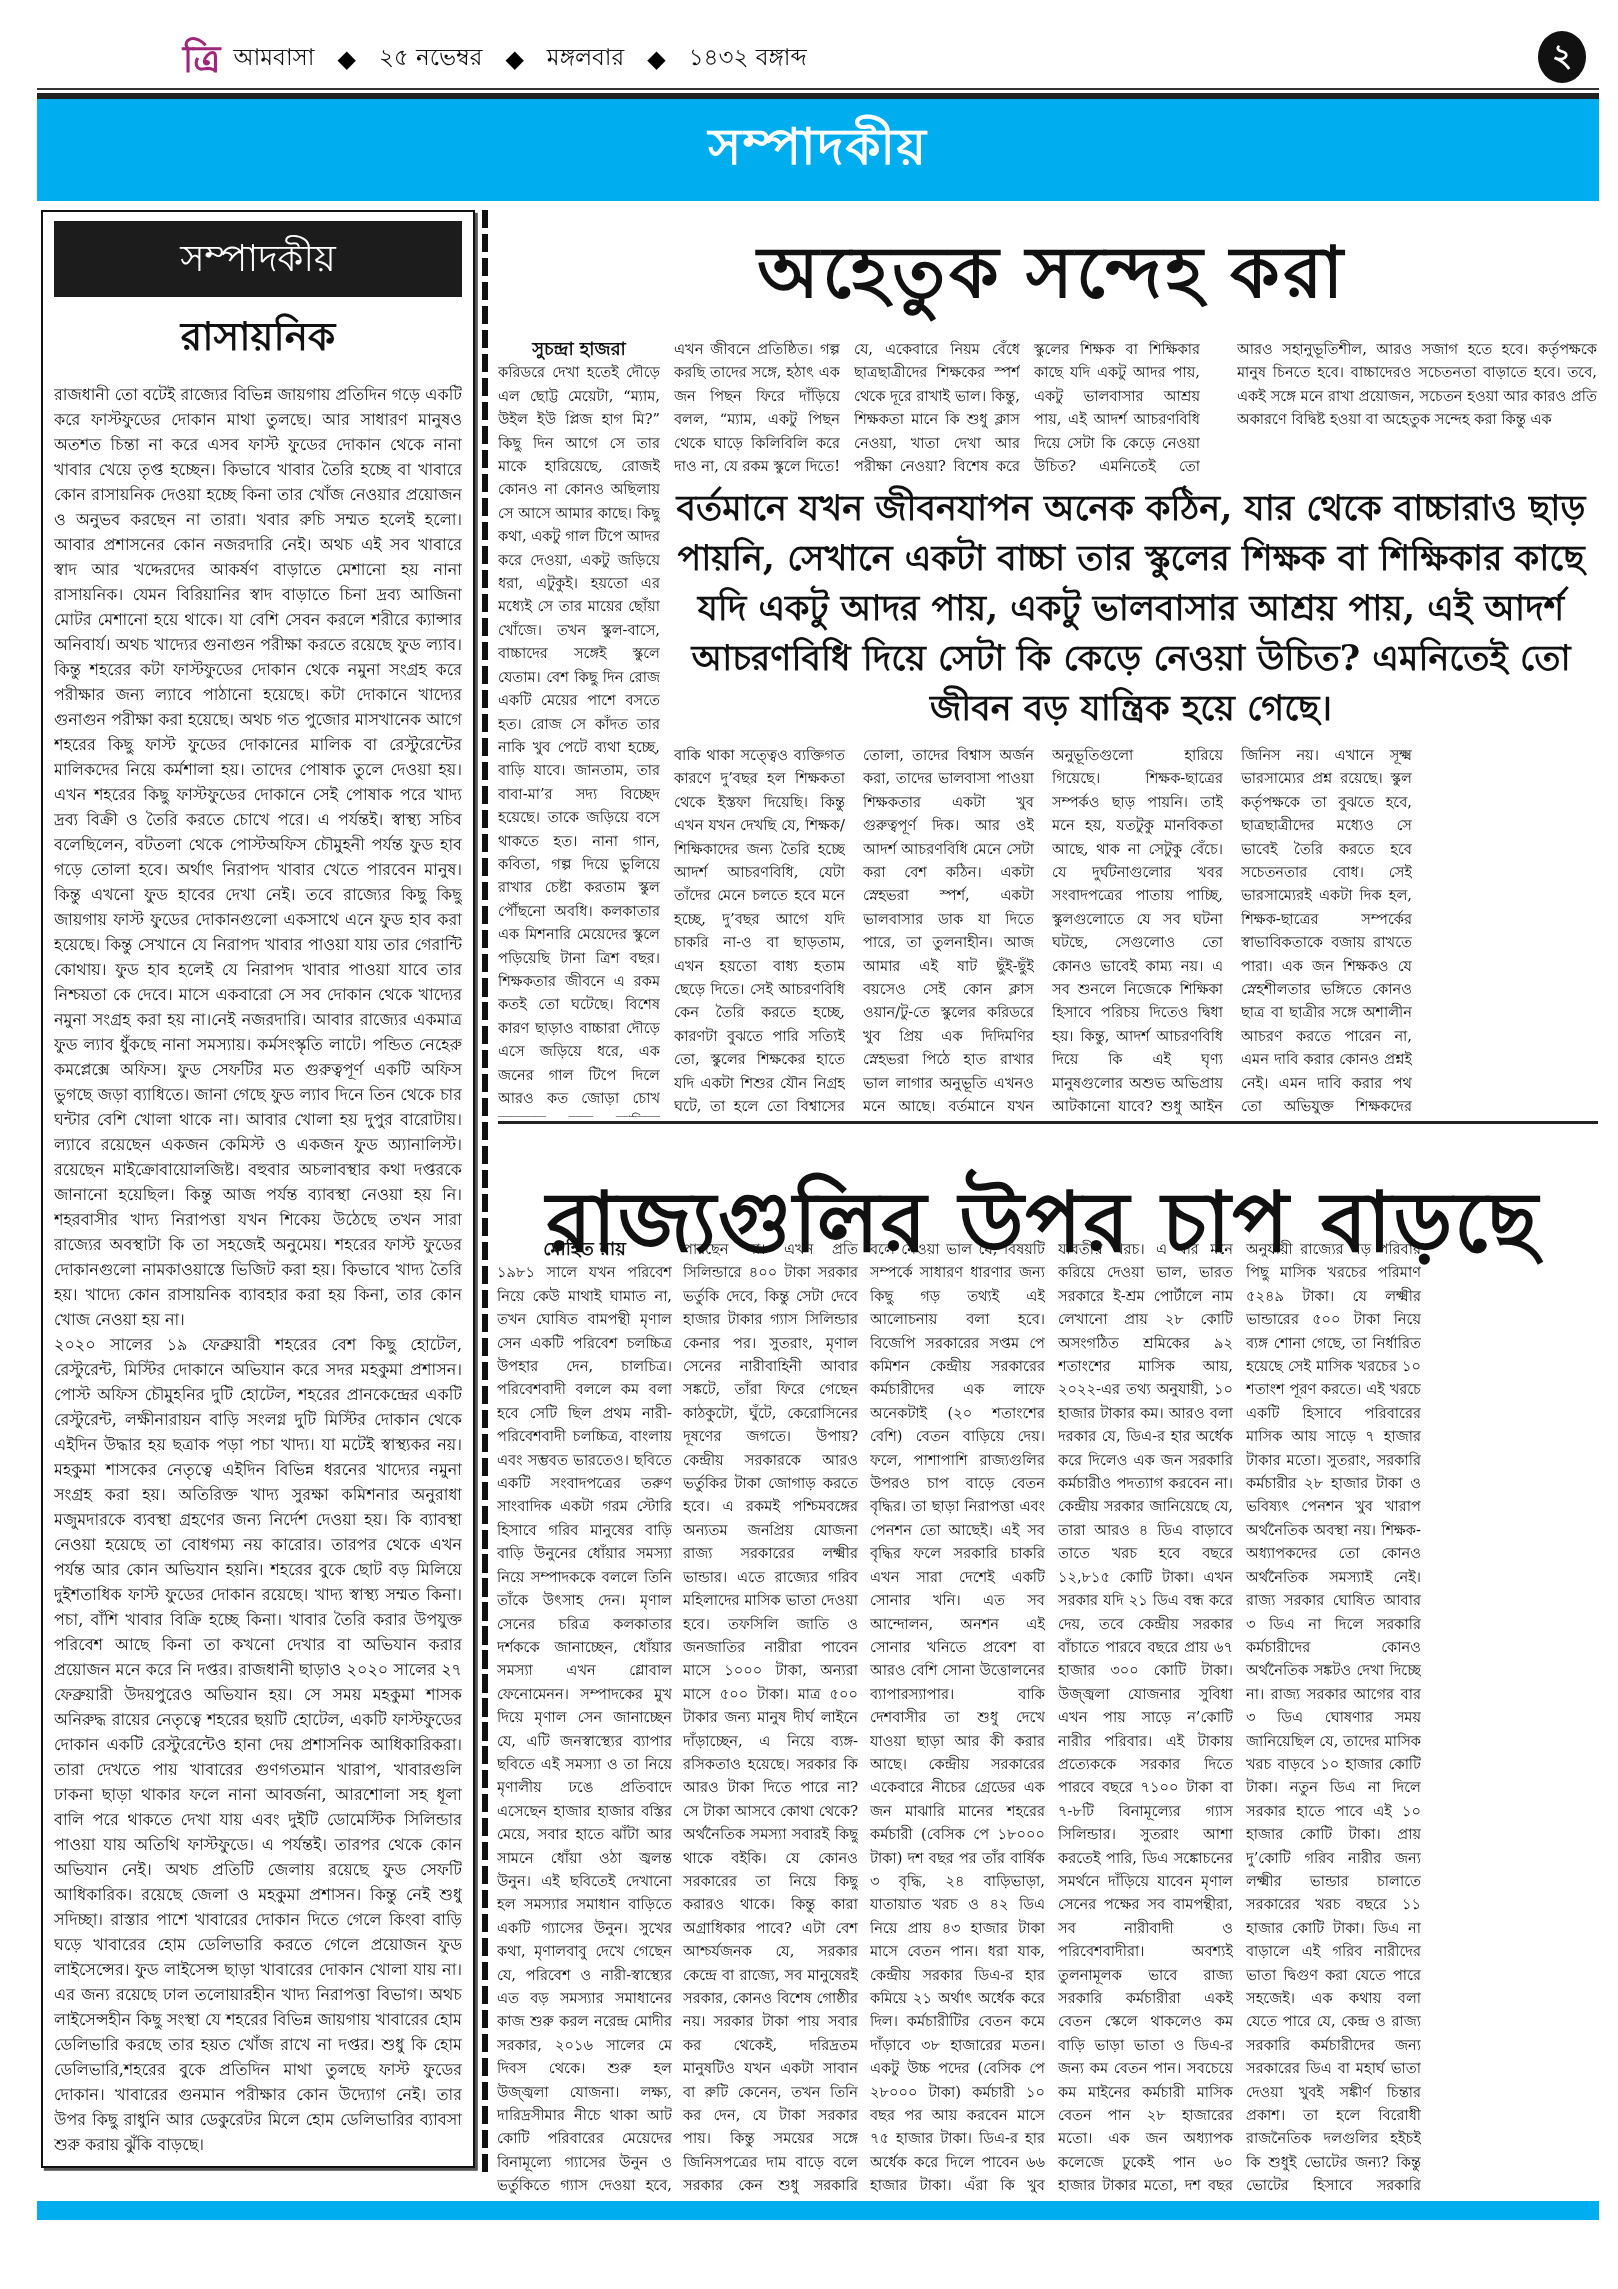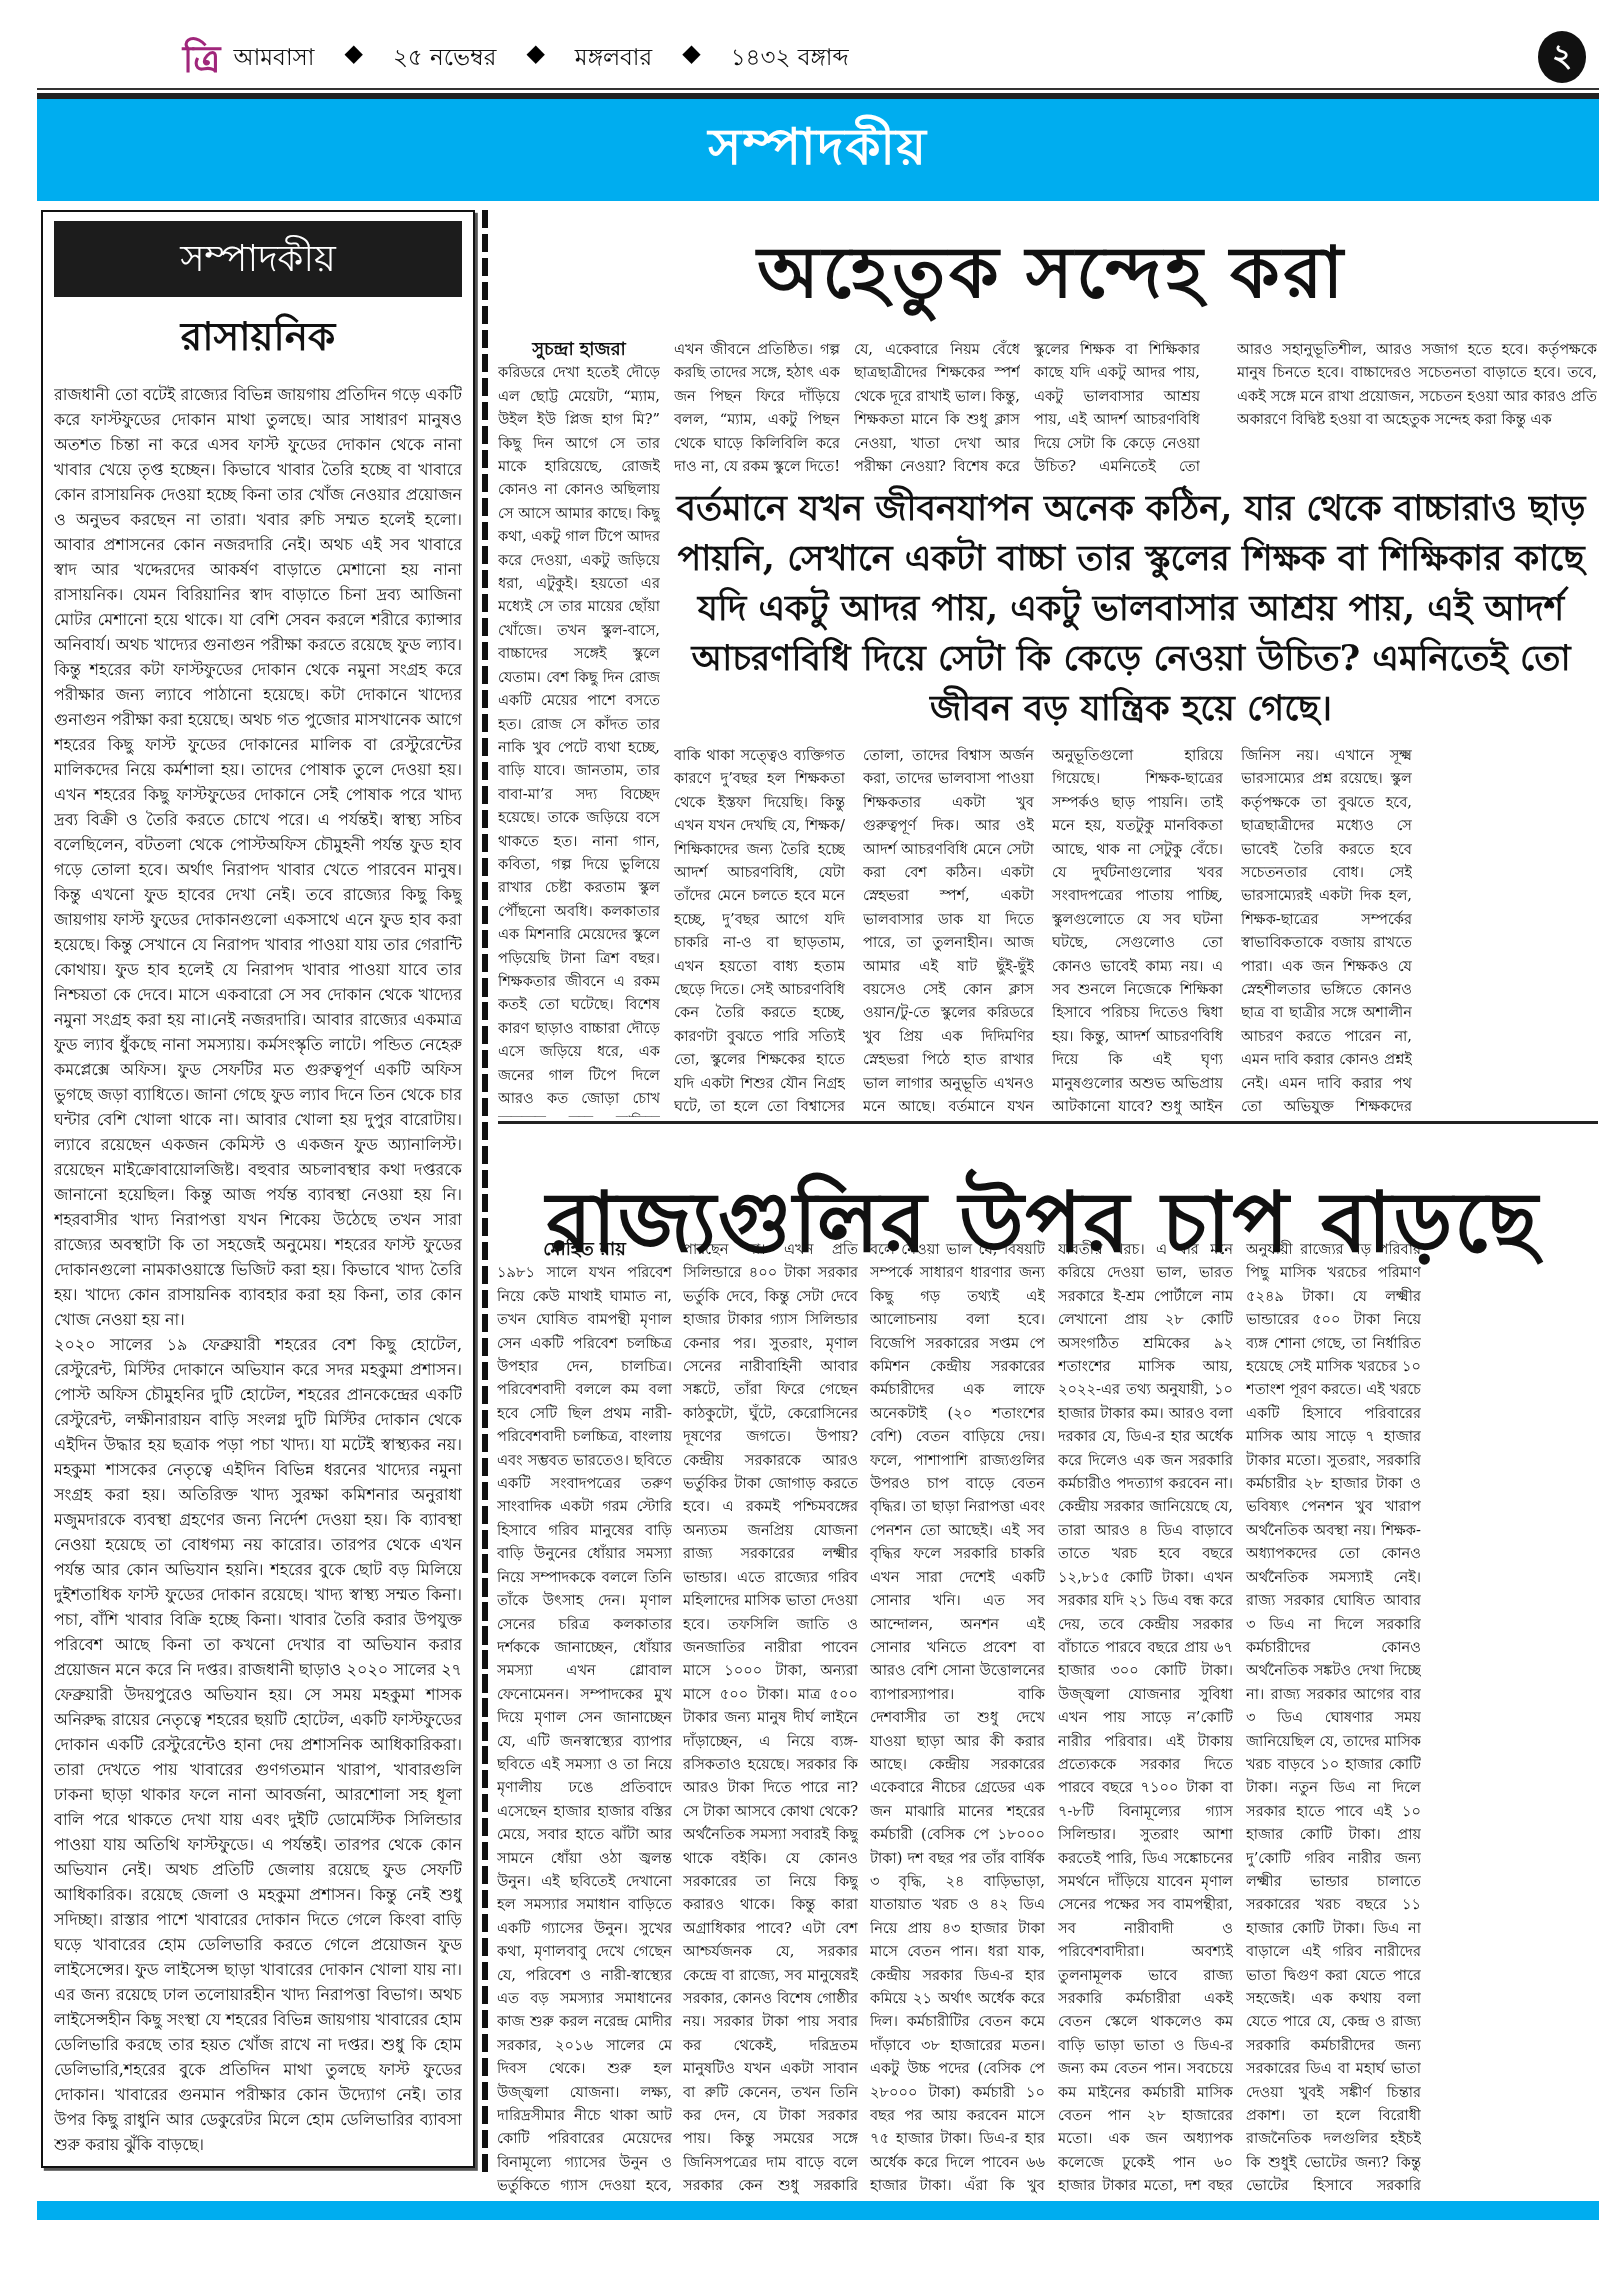--- a/index.html
+++ b/index.html
@@ -4,21 +4,21 @@
 <style>
   * { box-sizing: border-box; margin: 0; padding: 0; }
   html, body { width: 1619px; height: 2290px; background: #ffffff; overflow: hidden; }
   body { font-family: "DejaVu Sans", sans-serif; color: #111; position: relative; }
 
   
   .masthead { position: absolute; left: 37px; top: 26px; width: 1562px; height: 65px; display: flex; align-items: center; }
   .logo { display: flex; align-items: flex-end; height: 57px; flex-direction: column; }
   .logo-tri { font-family: "DejaVu Serif", serif; font-weight: bold; font-size: 37px; color: #a0267b; }
   .logo-rest { font-family: "DejaVu Serif", serif; font-weight: bold; font-size: 35px; color: #222; margin-left: 22px; text-decoration: underline; text-decoration-thickness: 1.8px; }
-  .meta { display: flex; gap: 30px; margin-left: 13px; font-size: 23px; font-family: "DejaVu Serif", serif; }
+  .meta { display: flex; align-items: center; gap: 23px; margin-left: 13px; font-size: 23px; font-family: "DejaVu Serif", serif; }
   .diamond { font-size: 24px; color: #000; }
   .page-num { position: absolute; right: 13px; top: 4.6px; width: 48px; height: 52px; border-radius: 50%; background: #111; color: #fff; font-size: 31px; font-weight: bold; display: flex; align-items: center; justify-content: center; }
   .rule-thin { position: absolute; left: 37px; top: 88px; width: 1562px; height: 1.8px; background: #333; }
   .rule-thick { position: absolute; left: 37px; top: 93px; width: 1562px; height: 5.5px; background: #222; }
 
   .banner { position: absolute; left: 37px; top: 99px; width: 1562px; height: 102px; background: #00adef; display: flex; align-items: center; justify-content: center; }
   .banner-title { color: #fff; font-family: "DejaVu Serif", serif; font-weight: bold; font-size: 50px; letter-spacing: 1.8px; }
 
   
   .editorial { position: absolute; left: 41px; top: 210px; width: 434px; height: 1958px; border: 2.8px solid #111; box-shadow: 2.8px 2.8px 0 #555; padding: 9.2px 11px; }

